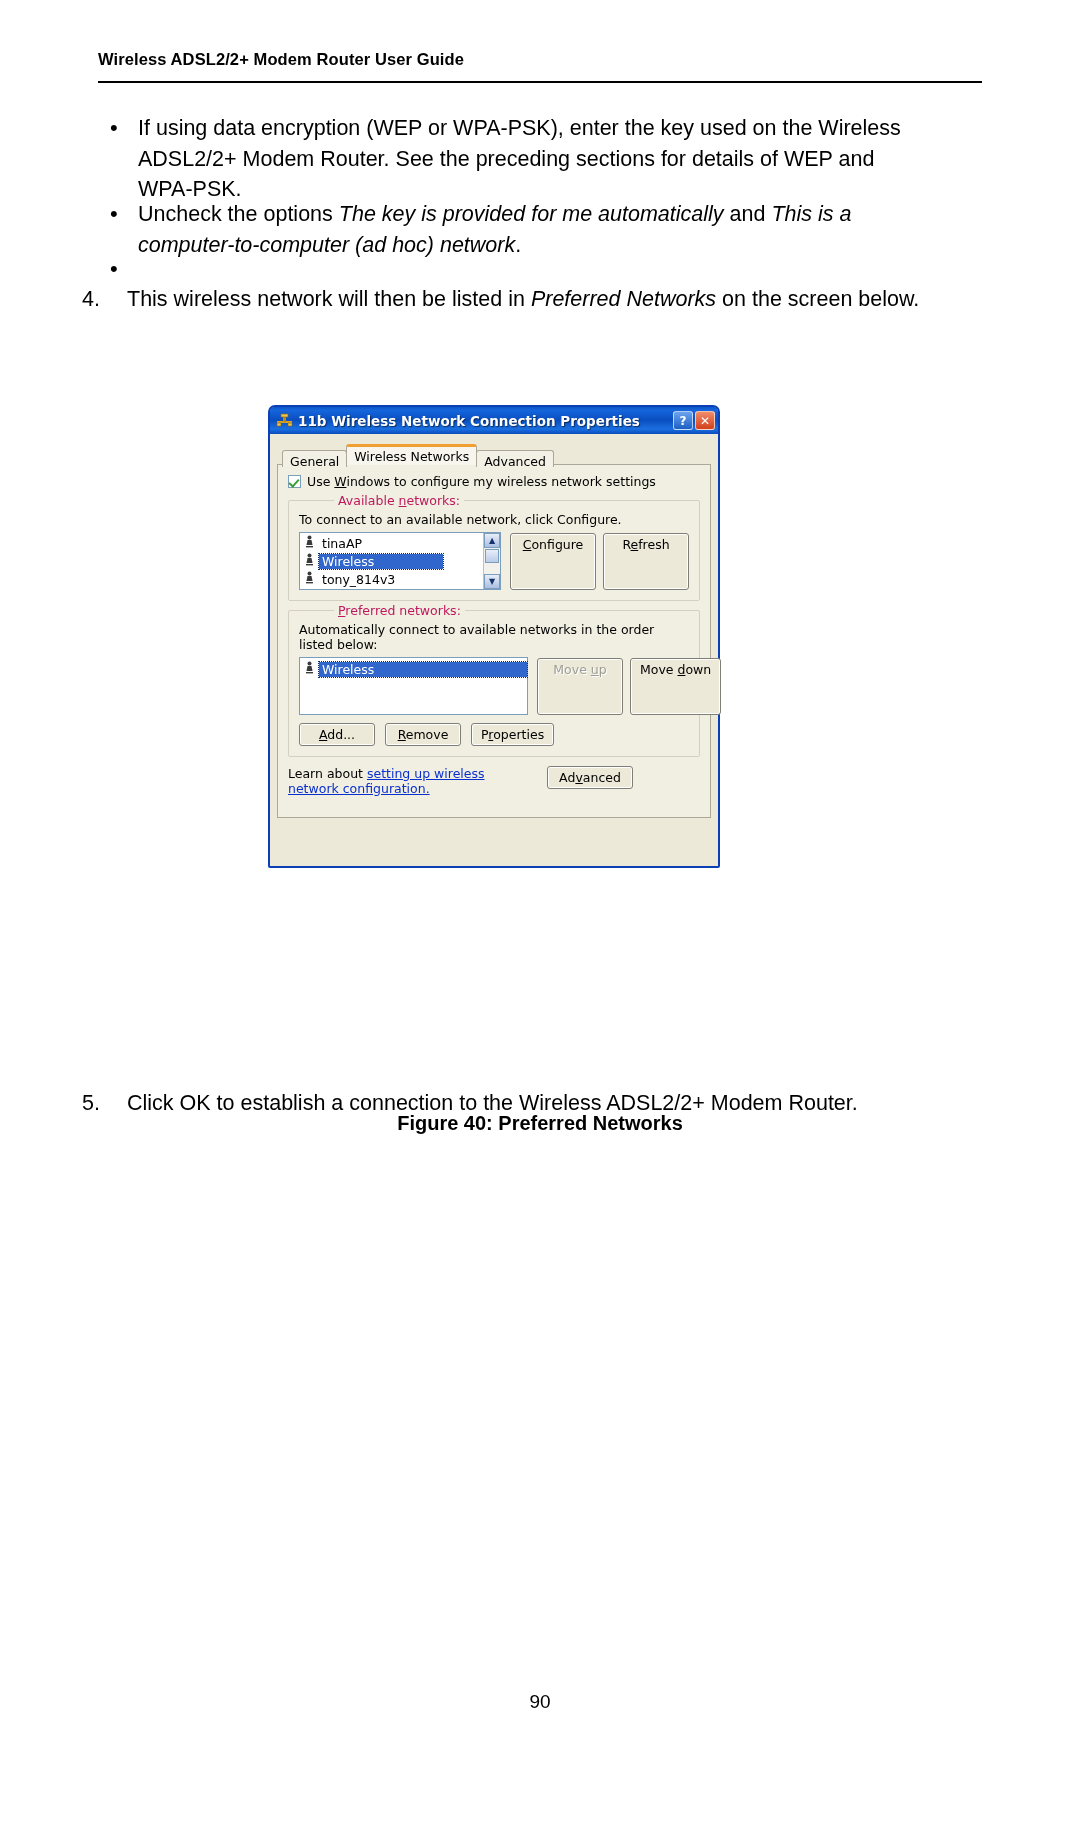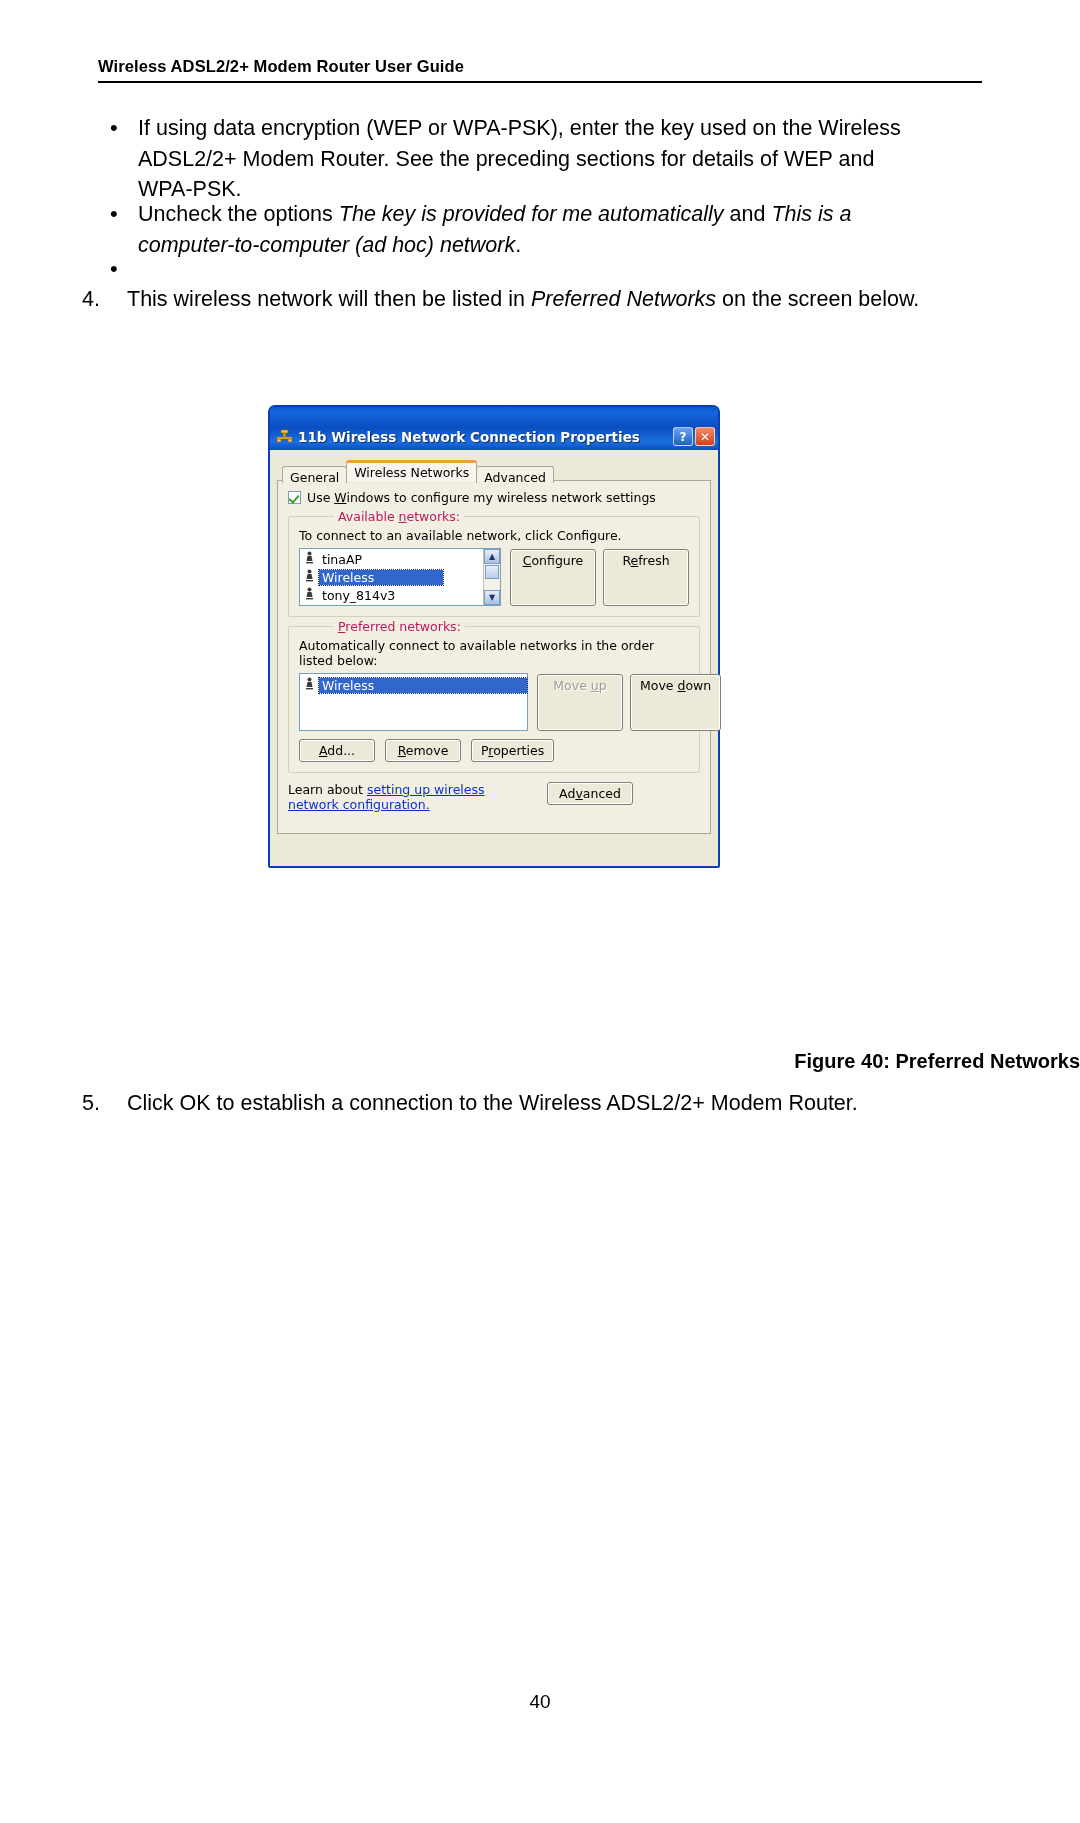--- a/index.html
+++ b/index.html
@@ -8,21 +8,21 @@
     background:#ffffff;
     font-family:"Liberation Sans", sans-serif;
     color:#000;
     position:relative;
     overflow:hidden;
   }
   .page { position:relative; width:1080px; height:1823px; }
 
   
   .hdr {
-    position:absolute; left:98px; top:57px; width:884px;
+    position:absolute; left:98px; top:50px; width:884px;
     font-size:16.5px; font-weight:bold; letter-spacing:.1px;
   }
   .hdr-rule {
     position:absolute; left:98px; top:81px; width:884px; height:2px;
     background:#000;
   }
 
   
   .blk { position:absolute; }
   .bullet-row { display:flex; }
@@ -41,21 +41,21 @@
     border:2px solid #0b3fb5;
     border-radius:7px 7px 2px 2px;
     box-sizing:border-box;
     font-family:"DejaVu Sans", sans-serif;
   }
   .titlebar {
     height:27px;
     background:linear-gradient(180deg,#0a56c8 0%,#1565dd 12%,#0a4ec0 48%,#1b6fe0 82%,#0b4cbb 100%);
     border-radius:4px 4px 0 0;
     display:flex; align-items:center;
-    padding:16px 3px 0 6px;
+    padding:0 3px 0 6px;
     position:relative;
   }
   .title-icon { width:17px; height:15px; position:relative; flex:0 0 17px; margin-right:5px;}
   .title-text {
     color:#fff; font-weight:bold; font-size:13.5px;
     text-shadow:1px 1px 1px rgba(0,0,0,.55);
     white-space:nowrap; flex:1;
     font-family:"DejaVu Sans", sans-serif;
   }
   .tbtn {
@@ -153,21 +153,21 @@
 
   .learnrow { display:flex; align-items:flex-start; margin-top:9px; }
   .learn { font-size:12.5px; width:250px; line-height:15px;}
   .learn a { color:#0a2fcf; text-decoration:underline; }
   .learnbtn { margin-left:9px; }
 
   .dlg-foot { display:flex; justify-content:flex-end; gap:11px; padding:8px 10px 0 0; }
   .dlg-foot .btn { min-width:92px; }
 
   .figcap {
-    position:absolute; left:0; top:1050px; width:1080px; text-align:right;
+    position:absolute; left:0; top:1112px; width:1080px; text-align:center;
     font-size:20px; font-weight:bold;
   }
   .pageno {
     position:absolute; left:0; top:1691px; width:1080px; text-align:center;
     font-size:19px;
   }
 </style>
 </head>
 <body>
 
@@ -340,15 +340,15 @@
 
   <div class="figcap">Figure 40: Preferred Networks</div>
 
   <div class="blk" style="left:82px; top:1088px; width:900px;">
     <div class="num-row">
       <div class="num-lbl">5.</div>
       <div class="num-txt" style="width:820px;">Click OK to establish a connection to the Wireless ADSL2/2+ Modem Router.</div>
     </div>
   </div>
 
-  <div class="pageno">40</div>
+  <div class="pageno">90</div>
 
 </div>
 
 </body></html>

